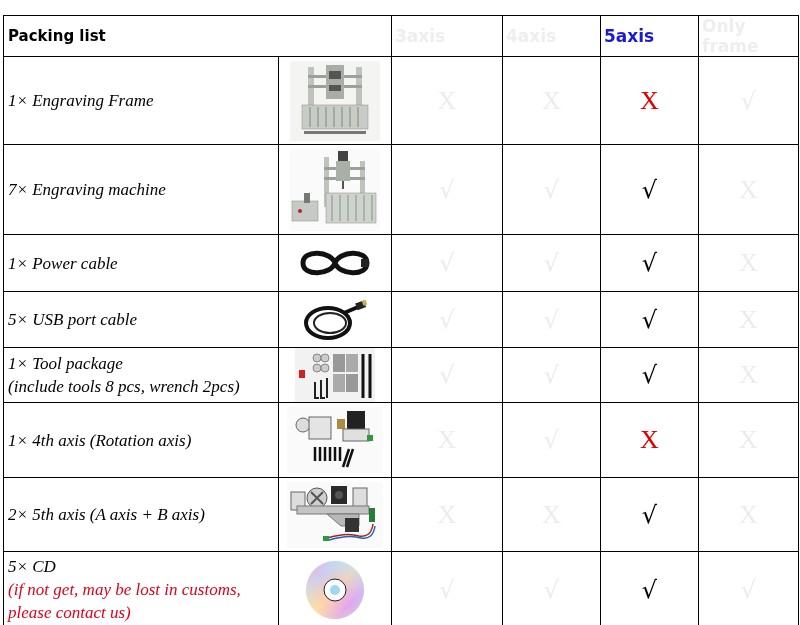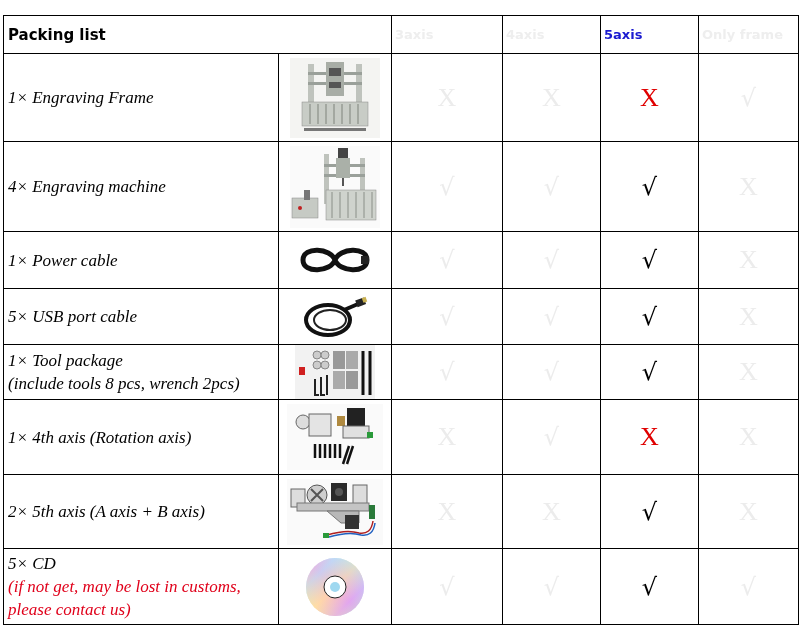--- a/index.html
+++ b/index.html
@@ -9,21 +9,21 @@
     border-collapse:collapse; table-layout:fixed;
     width:795px;
     border-radius:12px;
   }
   table.pl td {
     border:1.5px solid #000; padding:0; vertical-align:middle;
     overflow:hidden;
   }
   .hdr td { height:37px; }
   .title { font-family:"DejaVu Sans", sans-serif; font-weight:bold; font-size:15px; color:#000; padding-left:4px !important; }
-  .colh { font-family:"DejaVu Sans", sans-serif; font-weight:bold; font-size:13px; color:#eeeeee; padding-left:3px !important; }
+  .colh { font-family:"DejaVu Sans", sans-serif; font-weight:bold; font-size:17px; color:#eeeeee; padding-left:3px !important; }
   .colh.active { color:#1a1ad0; }
   .name { font-family:"Liberation Serif", serif; font-size:17px; color:#000; padding-left:4px !important; line-height:23px;font-style:italic; }
   .name .note { color:#e0001a; display:block; }
   .name .sub { display:block; }
   .pic { text-align:center; }
   .mark { text-align:center; font-family:"Liberation Serif", serif; font-size:26px; line-height:26px; }
   .mark span { display:inline-block; }
   .mark .check { font-family:"DejaVu Sans", sans-serif; font-size:24px; }
   .faint { color:#ececec; }
   .on-check { color:#000; }
@@ -79,21 +79,21 @@
         <rect x="14" y="70" width="62" height="3" fill="#777"></rect>
       </svg>
     </td>
     <td class="mark"><span class="faint">X</span></td>
     <td class="mark"><span class="faint">X</span></td>
     <td class="mark"><span class="on-x">X</span></td>
     <td class="mark"><span class="faint check">√</span></td>
   </tr>
 
   <tr style="height:90px">
-    <td class="name">4× Engraving machine</td>
+    <td class="name">7× Engraving machine</td>
     <td class="pic">
       <svg width="90" height="82" viewBox="0 0 90 82">
         <rect x="0" y="0" width="90" height="82" fill="#fafafa"></rect>
         <rect x="34" y="8" width="5" height="50" fill="#bfc3bd"></rect>
         <rect x="70" y="12" width="5" height="46" fill="#bfc3bd"></rect>
         <rect x="34" y="18" width="41" height="3" fill="#9aa09a"></rect>
         <rect x="34" y="28" width="41" height="3" fill="#9aa09a"></rect>
         <rect x="48" y="2" width="10" height="10" fill="#444"></rect>
         <rect x="46" y="12" width="14" height="20" fill="#aab0a8"></rect>
         <rect x="52" y="32" width="2" height="8" fill="#555"></rect>

